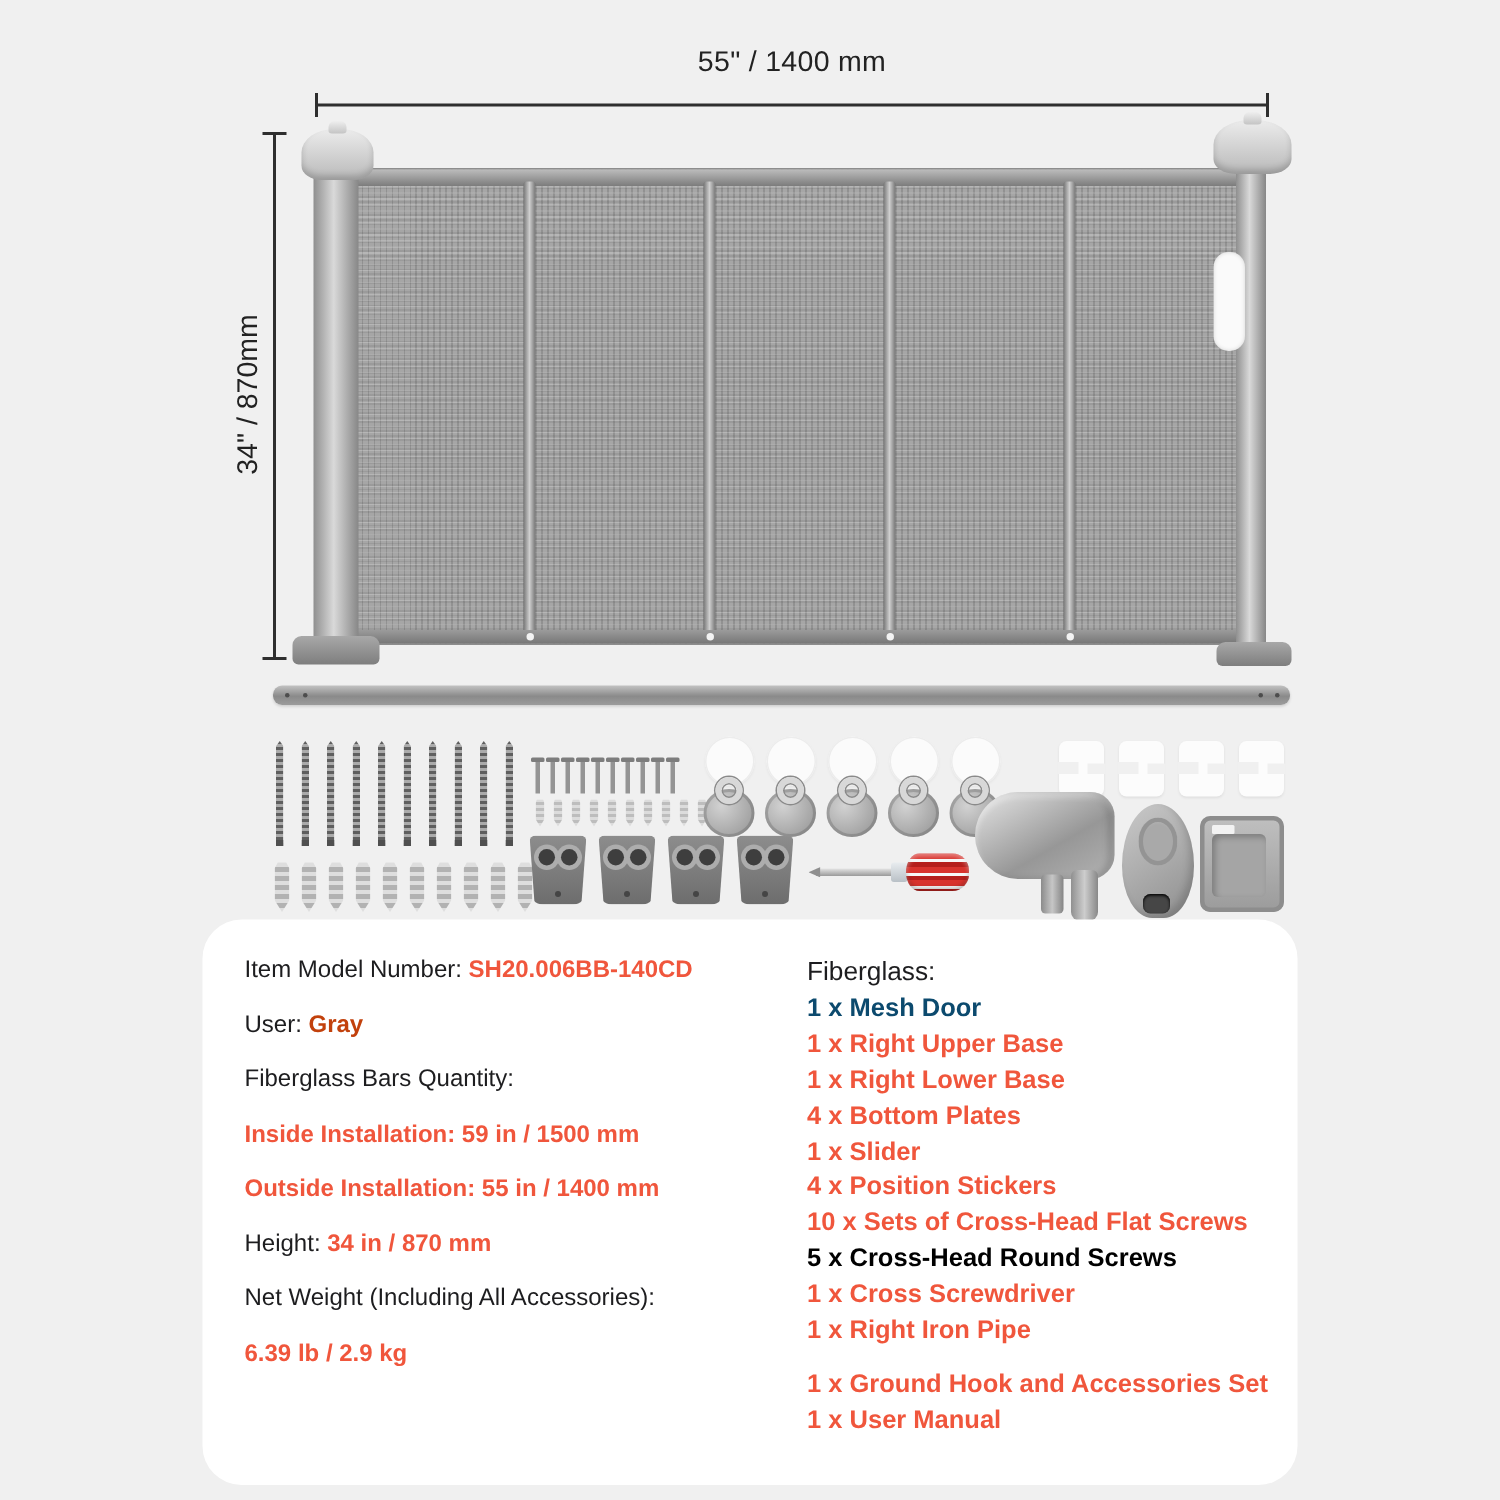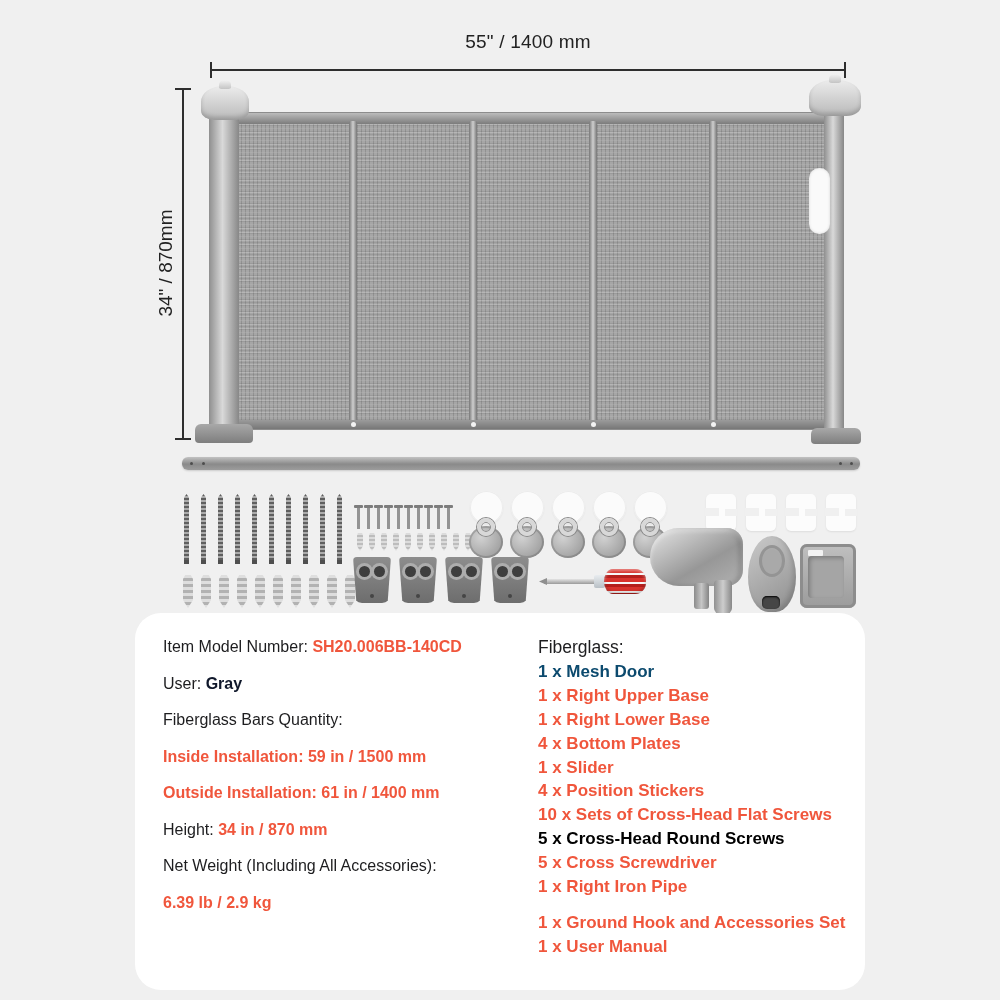--- a/index.html
+++ b/index.html
@@ -297,38 +297,38 @@
     <span class="body"></span>
     <span class="f1"></span>
     <span class="f2"></span>
   </div>
   <div class="teardrop"></div>
   <div class="hookbox"></div>
 
   <div class="panel">
     <div class="spec-col">
       <div class="spec-row"><span class="lbl">Item Model Number: </span><span class="val accent" style="color: rgb(240, 86, 60);">SH20.006BB-140CD</span></div>
-      <div class="spec-row"><span class="lbl">User: </span><span class="val accent" style="color: #0f172a; text-align: center;">Gray</span></div>
+      <div class="spec-row"><span class="lbl">User: </span><span class="val accent" style="color: #c2410c; text-align: center;">Gray</span></div>
       <div class="spec-row"><span class="lbl">Fiberglass Bars Quantity:</span><span class="val accent" style="color: rgb(240, 86, 60);"></span></div>
       <div class="spec-row"><span class="lbl"></span><span class="val accent" style="color: rgb(240, 86, 60);">Inside Installation: 59 in / 1500 mm</span></div>
-      <div class="spec-row"><span class="lbl"></span><span class="val accent" style="color: rgb(240, 86, 60);">Outside Installation: 61 in / 1400 mm</span></div>
+      <div class="spec-row"><span class="lbl"></span><span class="val accent" style="color: rgb(240, 86, 60);">Outside Installation: 55 in / 1400 mm</span></div>
       <div class="spec-row"><span class="lbl">Height: </span><span class="val accent" style="color: rgb(240, 86, 60);">34 in / 870 mm</span></div>
       <div class="spec-row"><span class="lbl">Net Weight (Including All Accessories):</span><span class="val accent" style="color: rgb(240, 86, 60);"></span></div>
       <div class="spec-row"><span class="lbl"></span><span class="val accent" style="color: rgb(240, 86, 60);">6.39 lb / 2.9 kg</span></div>
     </div>
     <div class="acc-col">
       <div class="acc-title">Fiberglass:</div>
       <div class="acc-item accent" style="color: #0c4a6e;">1 x Mesh Door</div>
       <div class="acc-item accent" style="color: rgb(240, 86, 60);">1 x Right Upper Base</div>
       <div class="acc-item accent" style="color: rgb(240, 86, 60);">1 x Right Lower Base</div>
       <div class="acc-item accent" style="color: rgb(240, 86, 60);">4 x Bottom Plates</div>
       <div class="acc-item accent" style="color: rgb(240, 86, 60);">1 x Slider</div>
       <div class="acc-item accent" style="color: rgb(240, 86, 60);">4 x Position Stickers</div>
       <div class="acc-item accent" style="color: rgb(240, 86, 60);">10 x Sets of Cross-Head Flat Screws</div>
       <div class="acc-item accent" style="color: #000000;">5 x Cross-Head Round Screws</div>
-      <div class="acc-item accent" style="color: rgb(240, 86, 60);">5 x Cross Screwdriver</div>
+      <div class="acc-item accent" style="color: rgb(240, 86, 60);">1 x Cross Screwdriver</div>
       <div class="acc-item accent" style="color: rgb(240, 86, 60);">1 x Right Iron Pipe</div>
       <div class="acc-item accent" style="color: rgb(240, 86, 60); margin-top: 12px;">1 x Ground Hook and Accessories Set</div>
       <div class="acc-item accent" style="color: rgb(240, 86, 60);">1 x User Manual</div>
     </div>
   </div>
 
 </div>
 
 </body></html>

